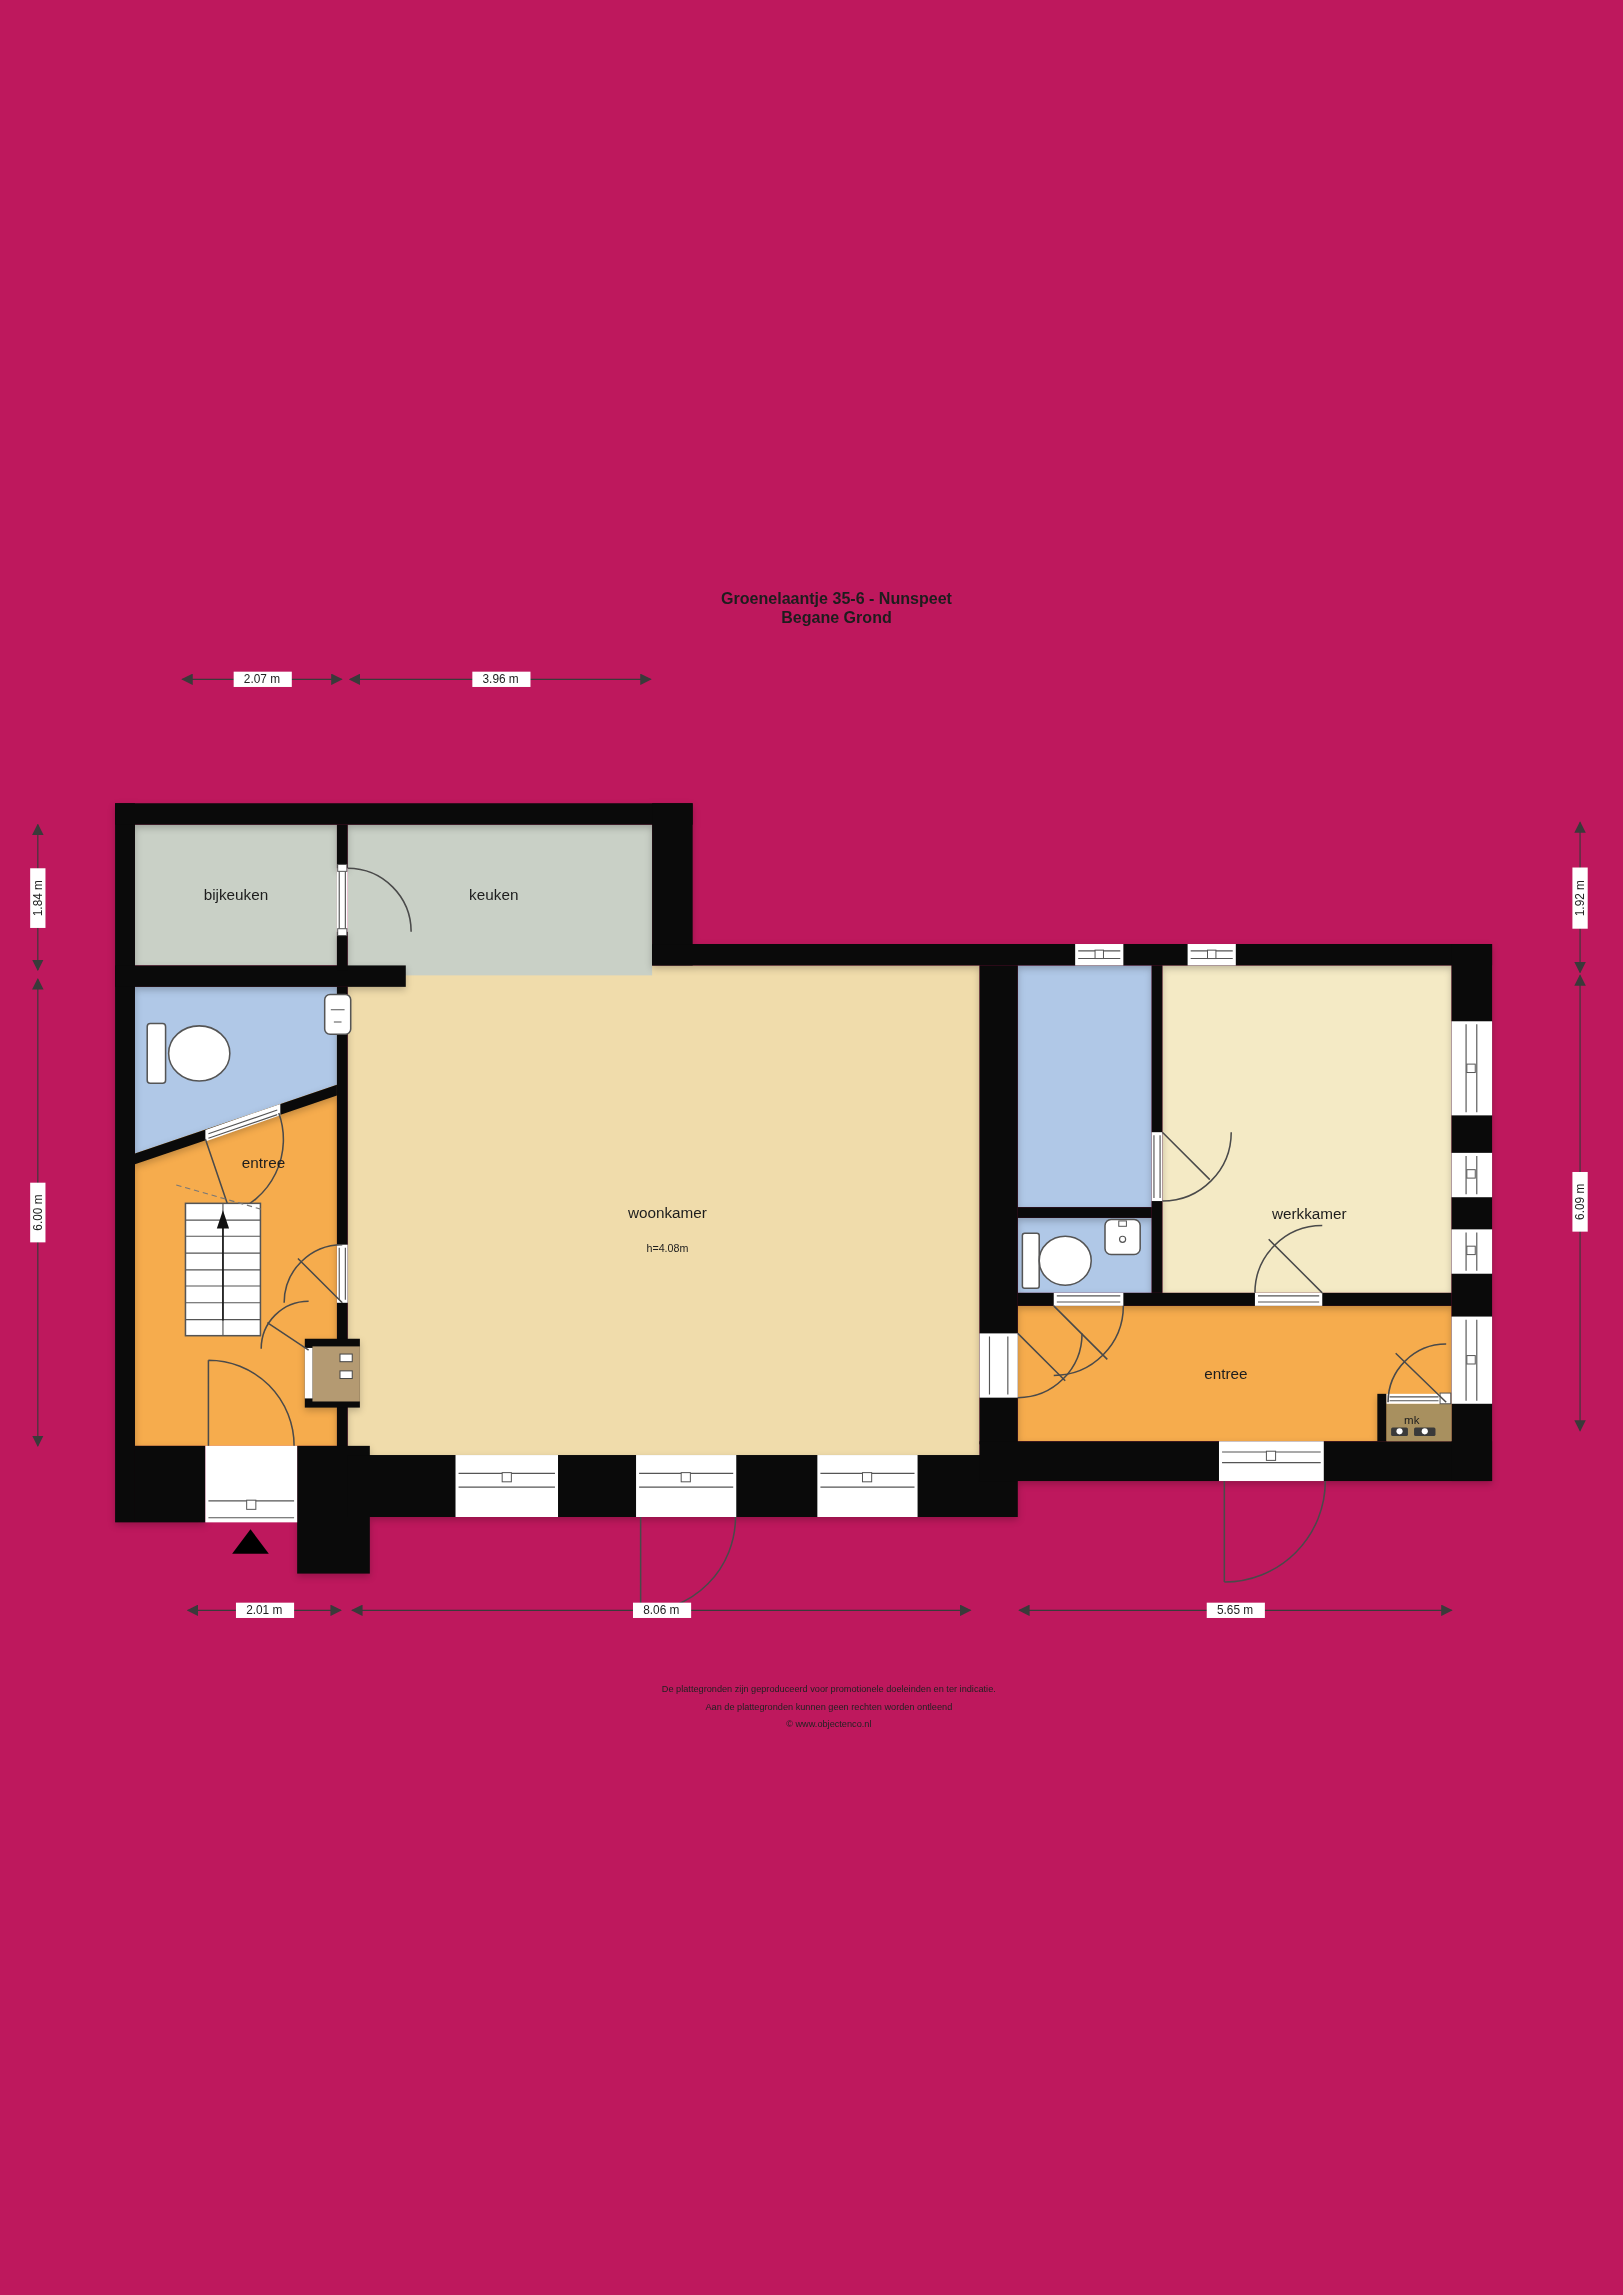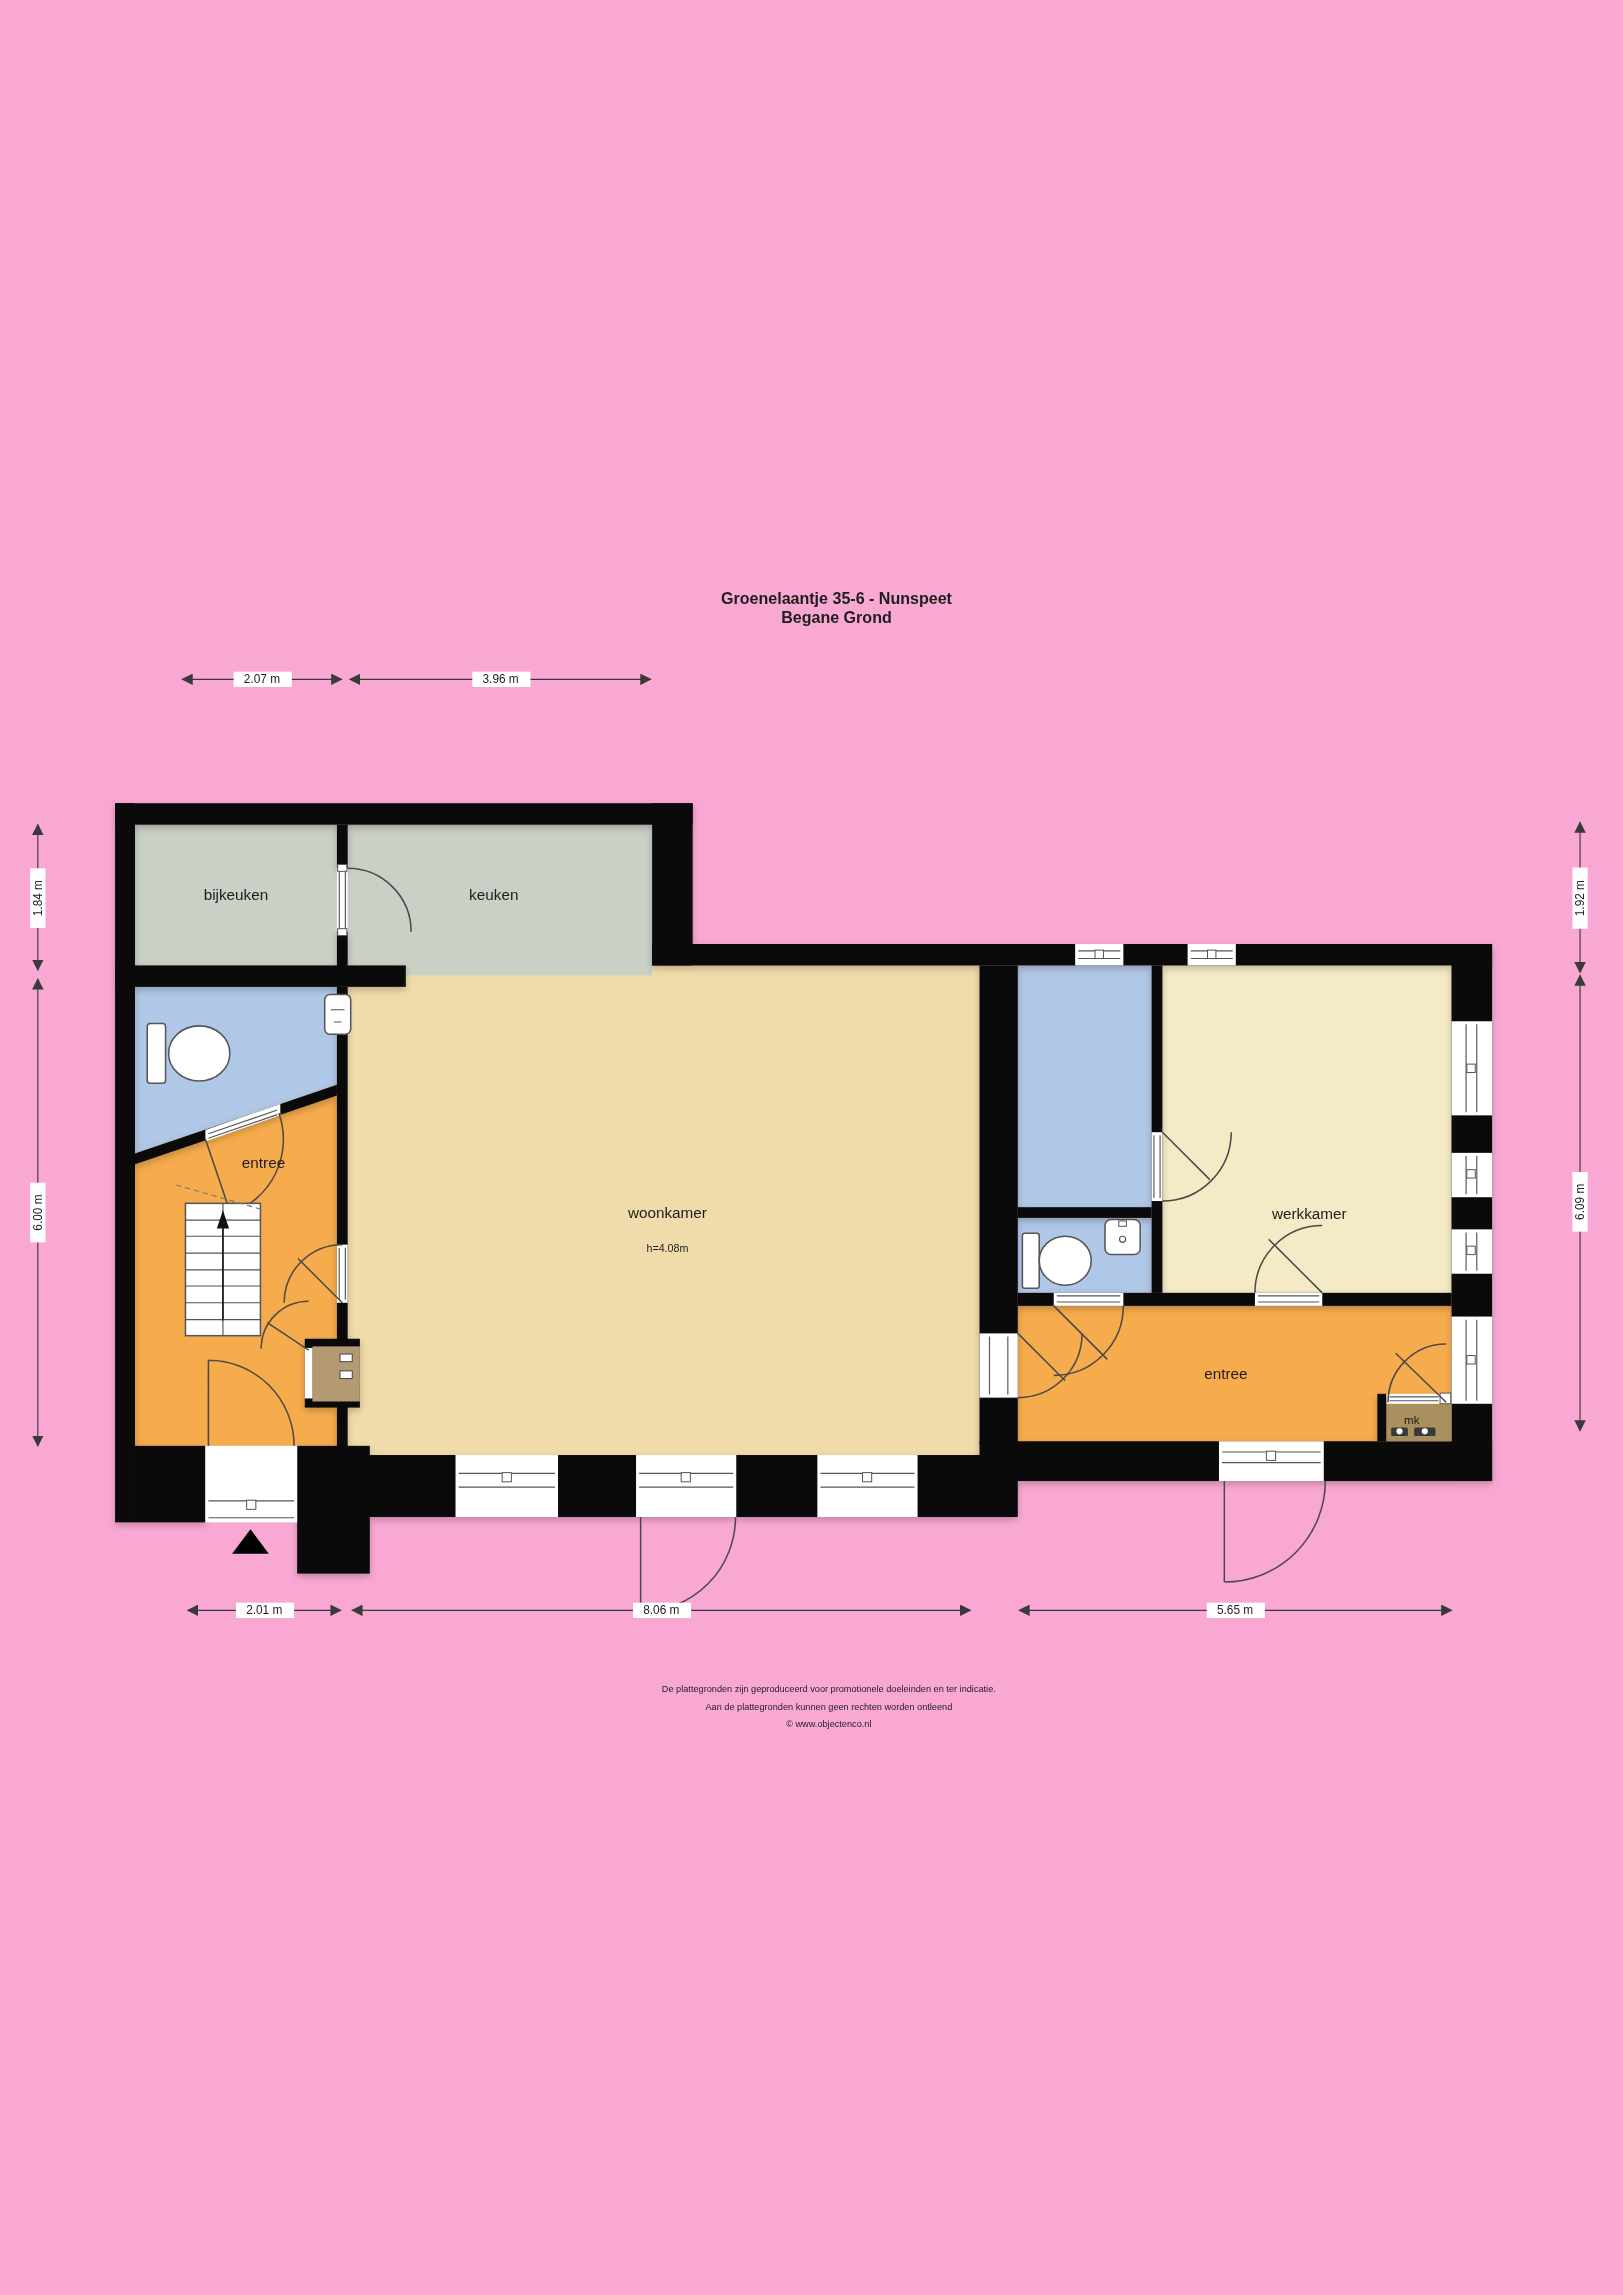--- a/index.html
+++ b/index.html
@@ -1,16 +1,16 @@
 <!DOCTYPE html>
 <html style="font-size:12.2px"><head>
 <meta charset="utf-8">
 <style>
   html,body{margin:0;padding:0;background:#fff;}
-  .stage{position:relative;width:1624px;height:2295px;background:#f9a8d4;overflow:hidden;}
+  .stage{position:relative;width:1624px;height:2295px;background:#be185d;overflow:hidden;}
   svg{position:absolute;left:0;top:0;}
   text{font-family:"Liberation Sans","DejaVu Sans",sans-serif;fill:#1d1d1d;}
   .title-line{font-weight:bold;font-size:21px;}
   .room-label{font-size:20px;}
   .sub-label{font-size:14px;}
   .mk-label{font-size:15px;}
   .dim-label{font-size:15.5px;fill:#222;}
   .footer-line{font-size:12px;fill:#222;}
   .wallgroup{filter:drop-shadow(0px 4px 5px rgba(0,0,0,0.22));}
   .frame{stroke:#555;stroke-width:1.5;fill:none;}

